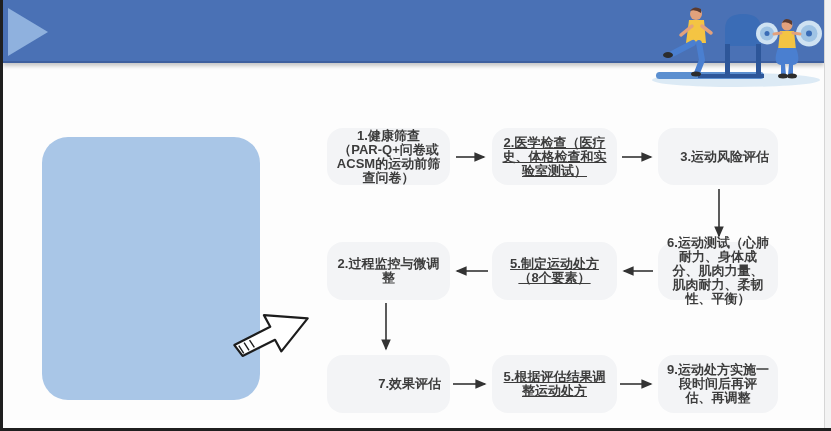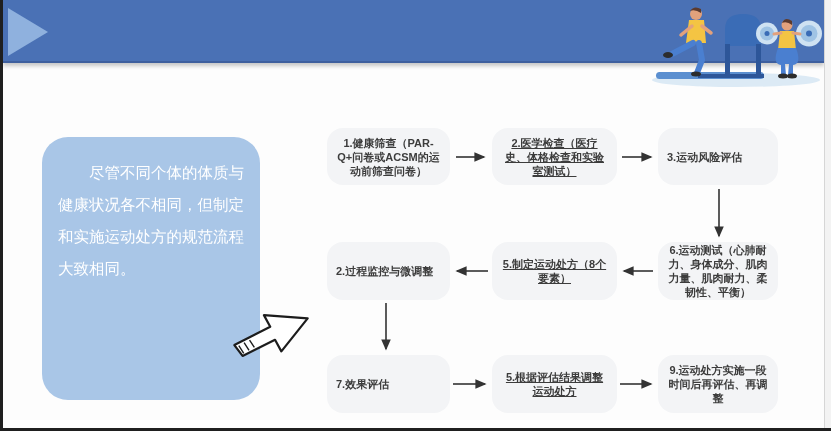--- a/index.html
+++ b/index.html
@@ -36,22 +36,22 @@
     position:absolute; left:42px; top:137px; width:218px; height:263px;
     background:#a9c6e7; border-radius:26px; padding:20px 16px;
     color:#ffffff; font-size:15.5px; line-height:32px; z-index:6;
   }
   .note-panel p { text-indent:2em; }
   .pointer-arrow { position:absolute; left:228px; top:298px; width:92px; height:78px; z-index:8; }
 
   
   .flow-step {
     position:absolute; background:#f3f4f6; border-radius:16px;
-    display:flex; align-items:center; justify-content:flex-start;
-    text-align:center; color:#3c3c3c; font-size:11px; font-weight:bold;
+    display:flex; align-items:center; justify-content:flex-end;
+    text-align:center; color:#3c3c3c; font-size:13px; font-weight:bold;
     line-height:14px; padding:4px 9px; z-index:4;
   }
   .c1 { left:327px; width:123px; }
   .c2 { left:492px; width:125px;text-decoration:underline; }
   .c3 { left:658px; width:120px; }
   .r1 { top:128px; height:57px; }
   .r2 { top:242px; height:58px; }
   .r3 { top:355px; height:58px; }
   .flow-arrows { position:absolute; left:0; top:0; width:831px; height:431px; z-index:3; pointer-events:none; }
 </style>
@@ -95,21 +95,20 @@
   <path d="M134,21 Q137,14 144,19 L144,23 Q139,19 134,21 Z" fill="#5b3a2e"></path>
   <path d="M132,29 L146,29 L148,48 L130,48 Z" fill="#f4c443"></path>
   <path d="M133,31 L126,32" stroke="#e2a17c" stroke-width="3" fill="none" stroke-linecap="round"></path>
   <path d="M145,31 L152,32" stroke="#e2a17c" stroke-width="3" fill="none" stroke-linecap="round"></path>
   <path d="M130,46 Q124,62 133,63 L133,73 L138,73 L137,62 L141,62 L140,73 L145,73 L145,63 Q154,62 148,46 Z" fill="#4a7fd0"></path>
   <ellipse cx="135" cy="74" rx="5" ry="2.5" fill="#2c2c2c"></ellipse>
   <ellipse cx="144" cy="74" rx="5" ry="2.5" fill="#2c2c2c"></ellipse>
 </svg>
 
 <div class="note-panel">
-  <p>尽管不同个体的体质与健康状况各不相同，但制定和实施运动处方的规范流程大致相同。</p>
 </div>
 
 <svg class="pointer-arrow" viewBox="0 0 92 78">
   <g transform="rotate(-20 46 39)">
     <polygon points="6,33 46,28 44,15 84,33 48,55 46,42 10,46" fill="#ffffff" stroke="#1c1c1c" stroke-width="2.2" stroke-linejoin="round"></polygon>
     <path d="M10,35 L12,44 M16,34 L18,43 M22,33.5 L24,42" stroke="#1c1c1c" stroke-width="1.4"></path>
   </g>
 </svg>
 
 <svg class="flow-arrows" viewBox="0 0 831 431">

